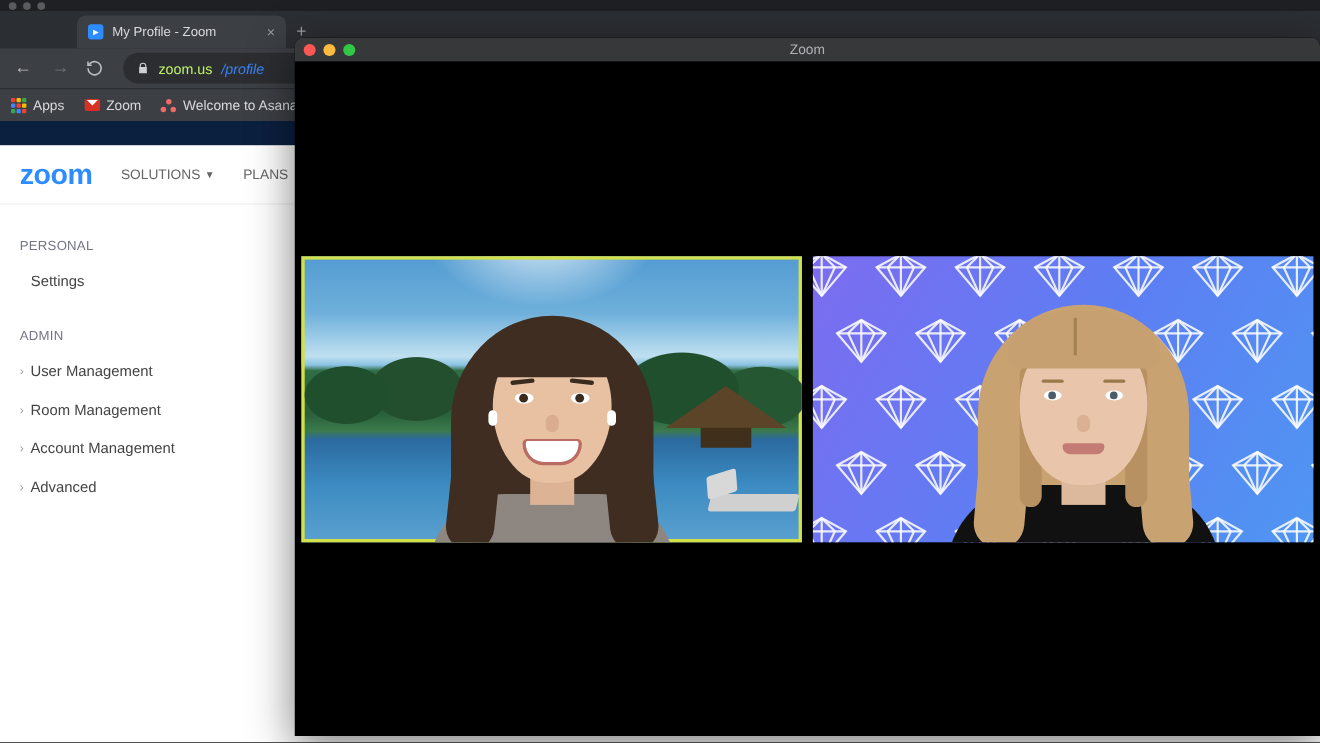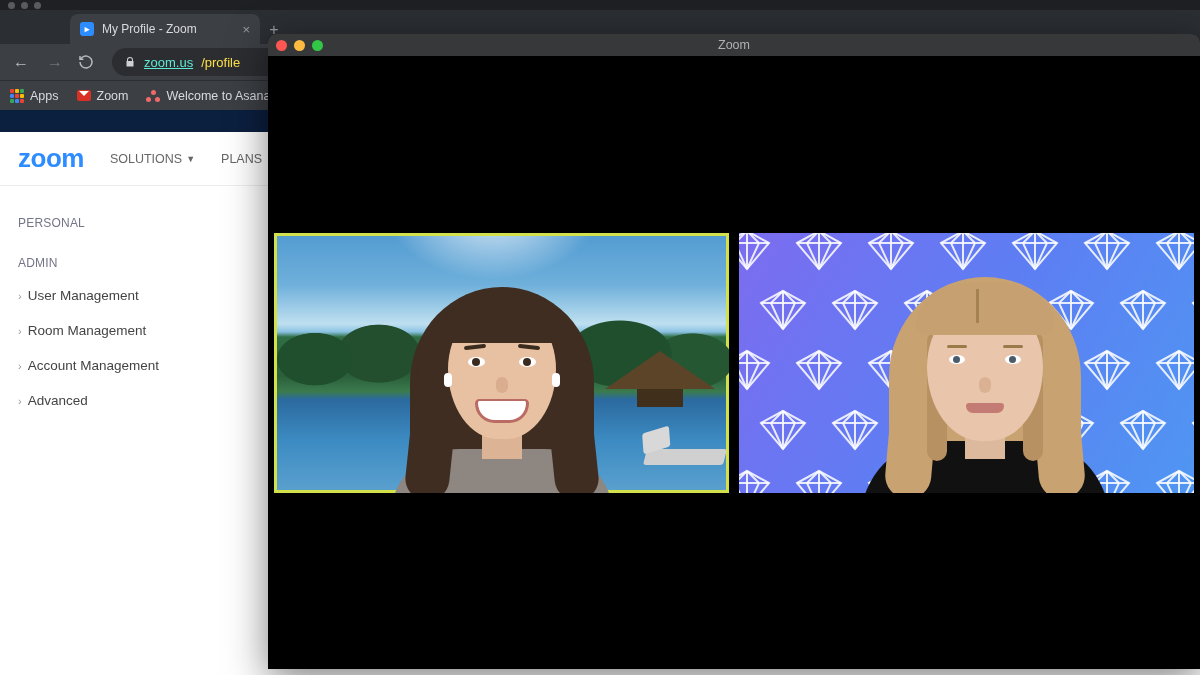--- a/index.html
+++ b/index.html
@@ -76,22 +76,22 @@
       background: #2b2d31;
       border-radius: 14px;
       display:flex;
       align-items:center;
       padding:0 12px;
       gap:8px;
       color:#cfd0d4;
       font-size:13px;
     }
     .lock-icon svg { display:block; }
-    .url-host { color:#5eead4;text-decoration:underline; }
-    .url-path { color:#fde047; }
+    .url-host { color:#bef264; }
+    .url-path { color:#3b82f6;font-style:italic; }
 
     .bookmarks-bar {
       height: 30px;
       background: #3c3f44;
       border-top: 1px solid #2b2e33;
       display:flex;
       align-items:center;
       padding: 0 10px;
       gap: 18px;
     }
@@ -407,20 +407,23 @@
       <span>SOLUTIONS</span>
       <span class="caret-down">▼</span>
     </div>
     <div class="hdr-link">
       <span>PLANS</span>
     </div>
   </div>
   <div class="page-body">
     <div class="sidebar">
       <div class="section-label">PERSONAL</div>
+      <div class="sb-item">
+          <span>Settings</span>
+        </div>
 
       <div class="section-label" style="margin-top:26px">ADMIN</div>
       <div class="admin-item">
           <span class="admin-chevron">›</span>
           <span>User Management</span>
         </div>
       <div class="admin-item">
           <span class="admin-chevron">›</span>
           <span>Room Management</span>
         </div>

